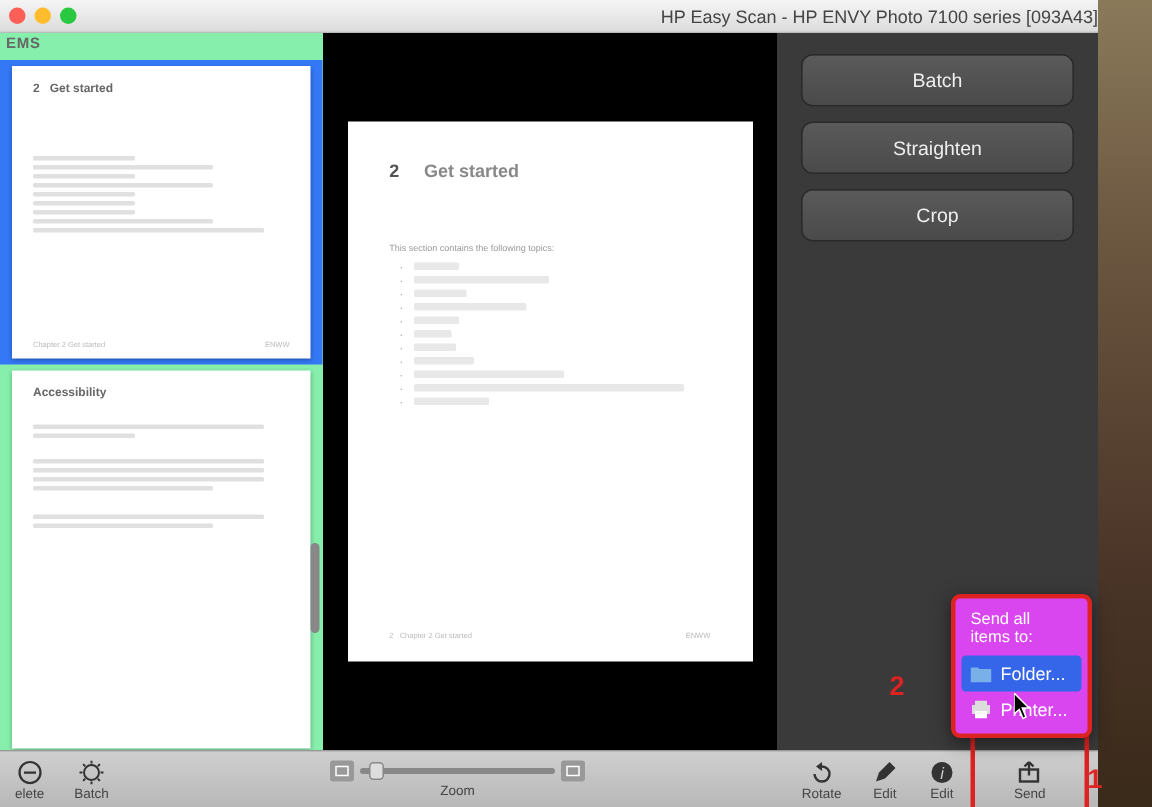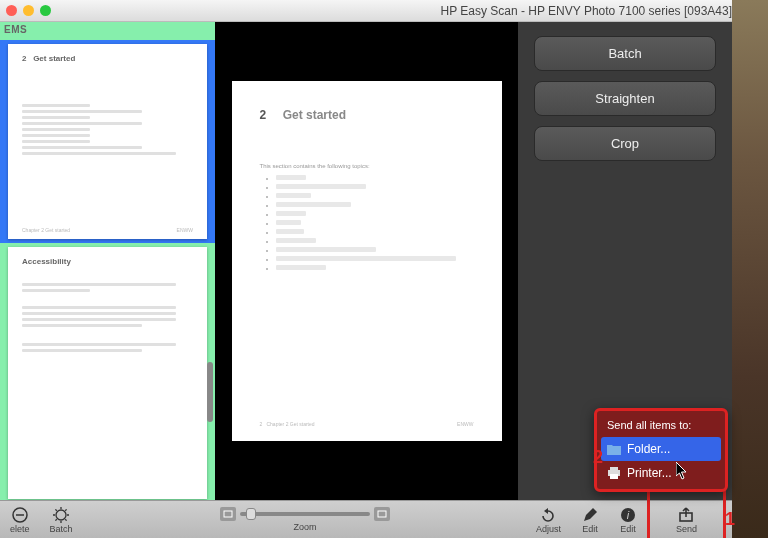--- a/index.html
+++ b/index.html
@@ -32,21 +32,21 @@
 .page-sub { font-size: 6px; color: #999; margin-top: 40px; margin-bottom: 6px; }
 .page-ul { list-style: disc; padding-left: 16px; }
 .page-ul li { font-size: 5px; color: #aaa; margin: 4px 0; height: 5px; background: #e8e8e8; border-radius: 1px; list-style-position: outside; }
 .page-ul li:nth-child(1){width:30px} .page-ul li:nth-child(2){width:90px} .page-ul li:nth-child(3){width:35px}
 .page-ul li:nth-child(4){width:75px} .page-ul li:nth-child(5){width:30px} .page-ul li:nth-child(6){width:25px}
 .page-ul li:nth-child(7){width:28px} .page-ul li:nth-child(8){width:40px} .page-ul li:nth-child(9){width:100px}
 .page-ul li:nth-child(10){width:180px} .page-ul li:nth-child(11){width:50px}
 .page-footer { position: absolute; bottom: 14px; left: 28px; right: 28px; display: flex; justify-content: space-between; font-size: 5px; color: #bbb; }
 .rightpanel { width: 214px; background: #3a3a3a; padding: 14px 16px; display: flex; flex-direction: column; gap: 10px; }
 .rbtn { background: linear-gradient(#5a5a5a,#4a4a4a); border: 1px solid #2a2a2a; border-radius: 8px; color: #eee; font-size: 13px; padding: 9px 0; text-align: center; cursor: pointer; }
-.popup { position: absolute; right: 4px; bottom: 46px; width: 134px; background: #7f1d1d; border-radius: 6px; padding: 6px 4px 4px; box-shadow: 0 3px 12px rgba(0,0,0,.5); border: 3px solid #d22; }
+.popup { position: absolute; right: 4px; bottom: 46px; width: 94px; background: #d946ef; border-radius: 6px; padding: 6px 4px 4px; box-shadow: 0 3px 12px rgba(0,0,0,.5); border: 3px solid #d22; }
 .popup-title { font-size: 11px; color: #fff; padding: 2px 6px 6px; font-weight: 500; }
 .popup-item { display: flex; align-items: center; gap: 6px; padding: 5px 6px; font-size: 12px; color: #fff; border-radius: 3px; cursor: pointer; }
 .popup-item.sel { background: #3565e8; }
 .popup-icon { width: 14px; height: 12px; display: inline-flex; align-items: center; justify-content: center; }
 .annot-2 { position: absolute; right: 129px; bottom: 70px; color: #d22; font-size: 18px; font-weight: bold; }
 .annot-1 { position: absolute; right: -3px; bottom: 8px; color: #d22; font-size: 18px; font-weight: bold; z-index: 20; }
 .cursor { position: absolute; right: 42px; bottom: 58px; z-index: 30; }
 .toolbar { height: 38px; background: linear-gradient(#cfcfcf,#b8b8b8); border-top: 1px solid #999; display: flex; align-items: center; position: relative; }
 .tool-item { display: flex; flex-direction: column; align-items: center; justify-content: center; padding: 2px 10px 0; cursor: pointer; }
 .tool-icon { width: 18px; height: 16px; display: flex; align-items: center; justify-content: center; color: #333; }
@@ -209,21 +209,21 @@
     </div>
 
     <div class="tool-right">
       <div class="tool-item">
         <div class="tool-icon">
           <svg width="18" height="16" viewBox="0 0 18 16">
               <path d="M4 9 A5 5 0 1 0 9 4" fill="none" stroke="#333" stroke-width="1.6"></path>
               <path d="M9 1 L9 7 L5 4 Z" fill="#333"></path>
             </svg>
         </div>
-        <div class="tool-label">Adjust</div>
+        <div class="tool-label">Rotate</div>
       </div>
       <div class="tool-item">
         <div class="tool-icon">
           <svg width="16" height="16" viewBox="0 0 16 16">
               <path d="M2 14 L4 8 L11 1 L15 5 L8 12 L2 14 Z" fill="#333"></path>
             </svg>
         </div>
         <div class="tool-label">Edit</div>
       </div>
       <div class="tool-item">

